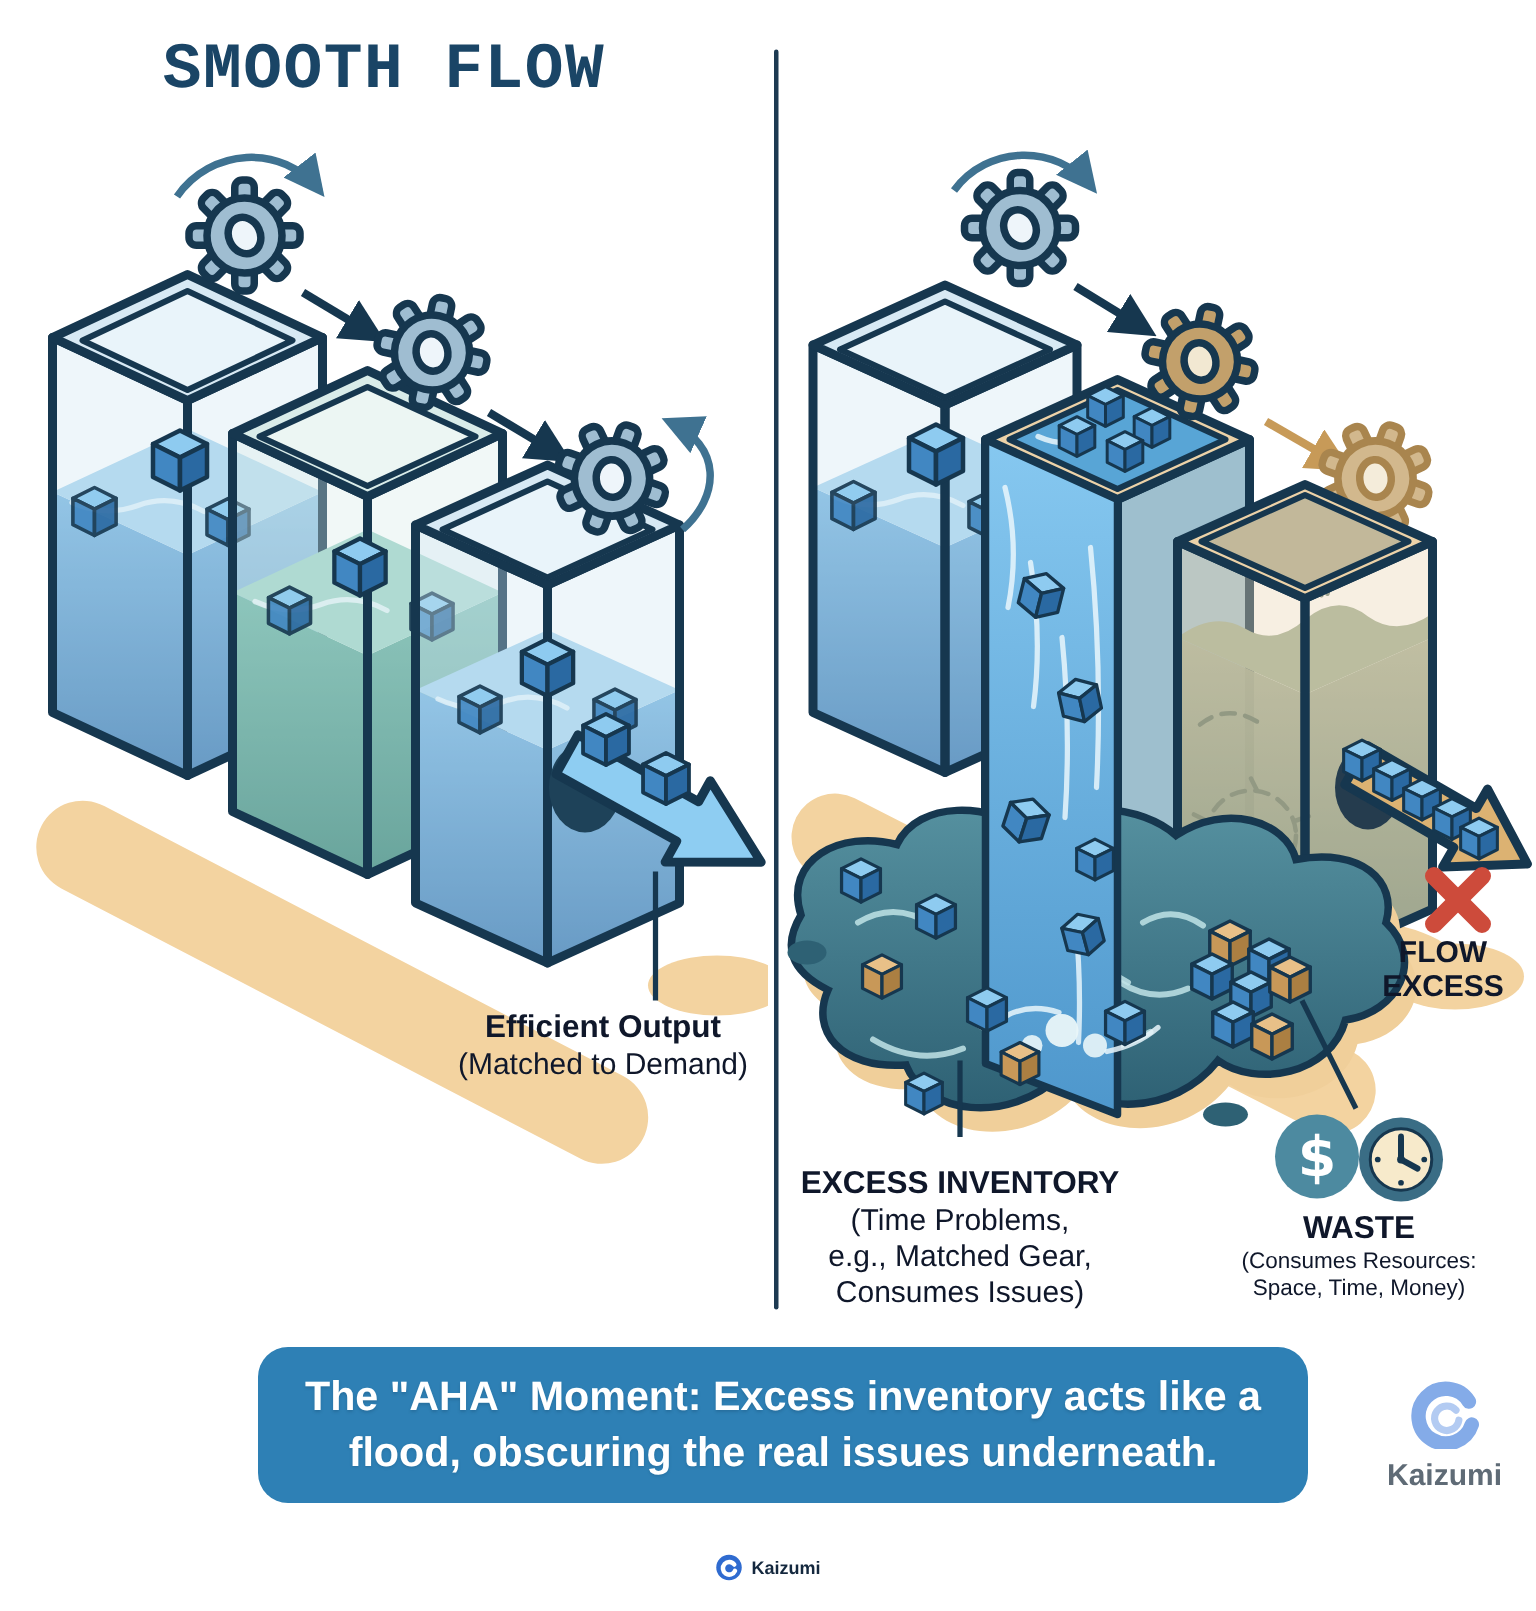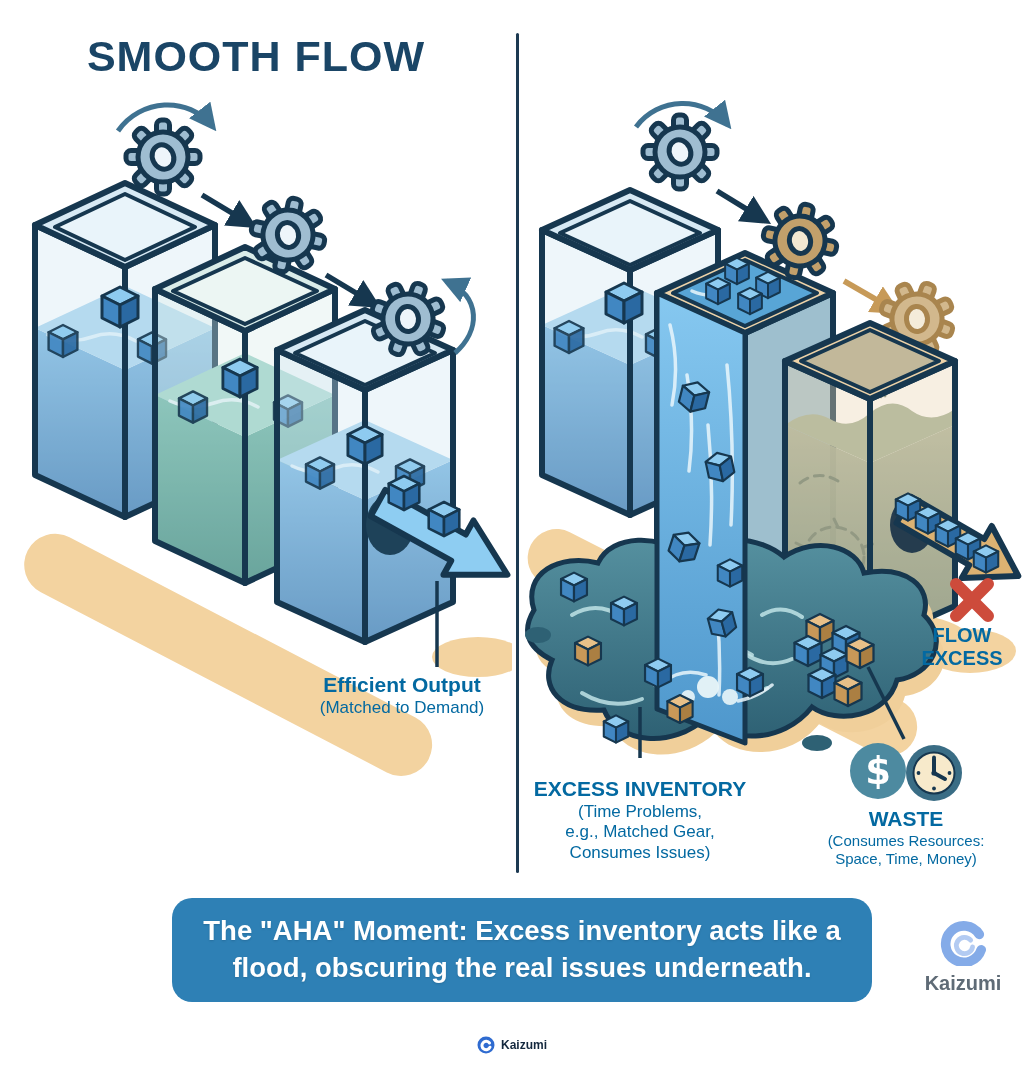--- a/index.html
+++ b/index.html
@@ -1,29 +1,29 @@
 <!DOCTYPE html>
 <html><head>
 <meta charset="utf-8">
 <style>
   html,body{margin:0;padding:0;background:#ffffff;}
   #stage{position:relative;width:1024px;height:1074px;background:#ffffff;overflow:hidden;
          font-family:"Liberation Sans",sans-serif;color:#1a3b57;}
-  .panel-title{position:absolute;top:32px;width:512px;text-align:center;
-    font-size:43px;font-weight:800;letter-spacing:1px;color:#1a4566;}
+  .panel-title{position:absolute;top:22px;width:512px;text-align:center;
+    font-size:43px;font-weight:800;letter-spacing:1px;color:#1a4566;font-family:Liberation Mono, monospace;}
   #title-left{left:0;}
   #title-right{left:512px;}
   #divider{position:absolute;left:516px;top:33px;width:3px;height:840px;
     background:#1d3a52;border-radius:2px;}
   .illu{position:absolute;pointer-events:none;}
   #left-illu{left:0;top:95px;}
   #right-illu{left:512px;top:95px;}
-  .caption{position:absolute;text-align:center;line-height:1.22;color:#0369a1;}
+  .caption{position:absolute;text-align:center;line-height:1.22;color:#0f172a;}
   .caption .cap-title{font-weight:800;font-size:21px;}
-  .caption .cap-line{font-size:17px;}
+  .caption .cap-line{font-size:20px;}
   #label-efficient{left:257px;top:672px;width:290px;}
   #label-excess{left:505px;top:776px;width:270px;}
   #label-flow-blocked{left:900px;top:624px;width:124px;line-height:1.15;}
   #label-flow-blocked .cap-title{font-size:20px;}
   #label-waste{left:790px;top:806px;width:232px;}
   #label-waste .cap-line{font-size:15px;}
   #banner{position:absolute;left:172px;top:898px;width:700px;box-sizing:border-box;
     background:#2e80b5;border-radius:20px;padding:15px 18px;
     text-align:center;color:#ffffff;font-size:27.5px;font-weight:800;line-height:1.34;
     text-shadow:0 1px 2px rgba(20,60,90,.25);}

